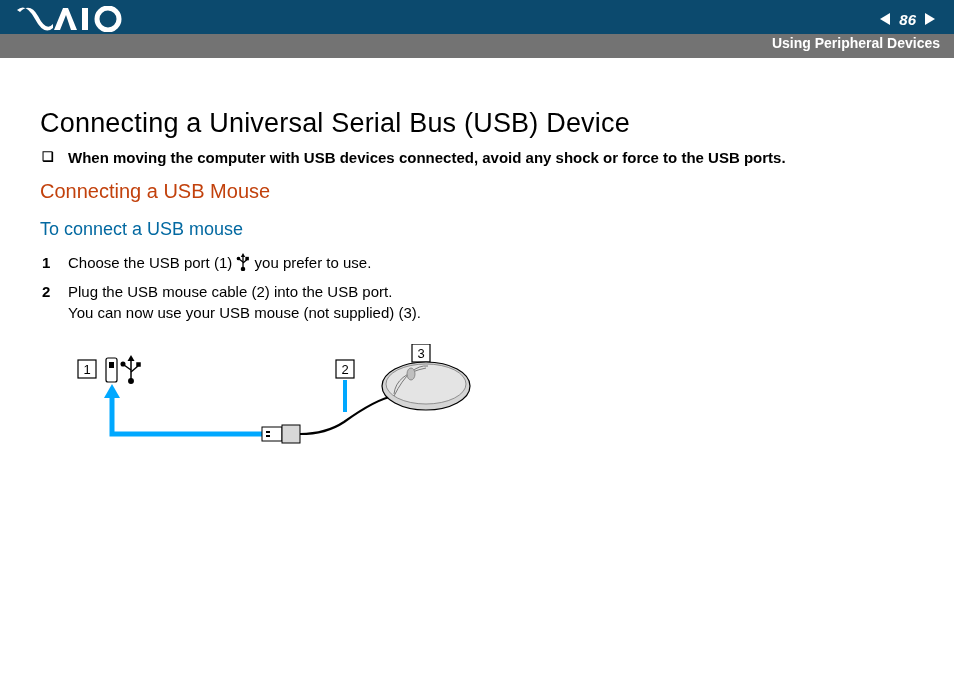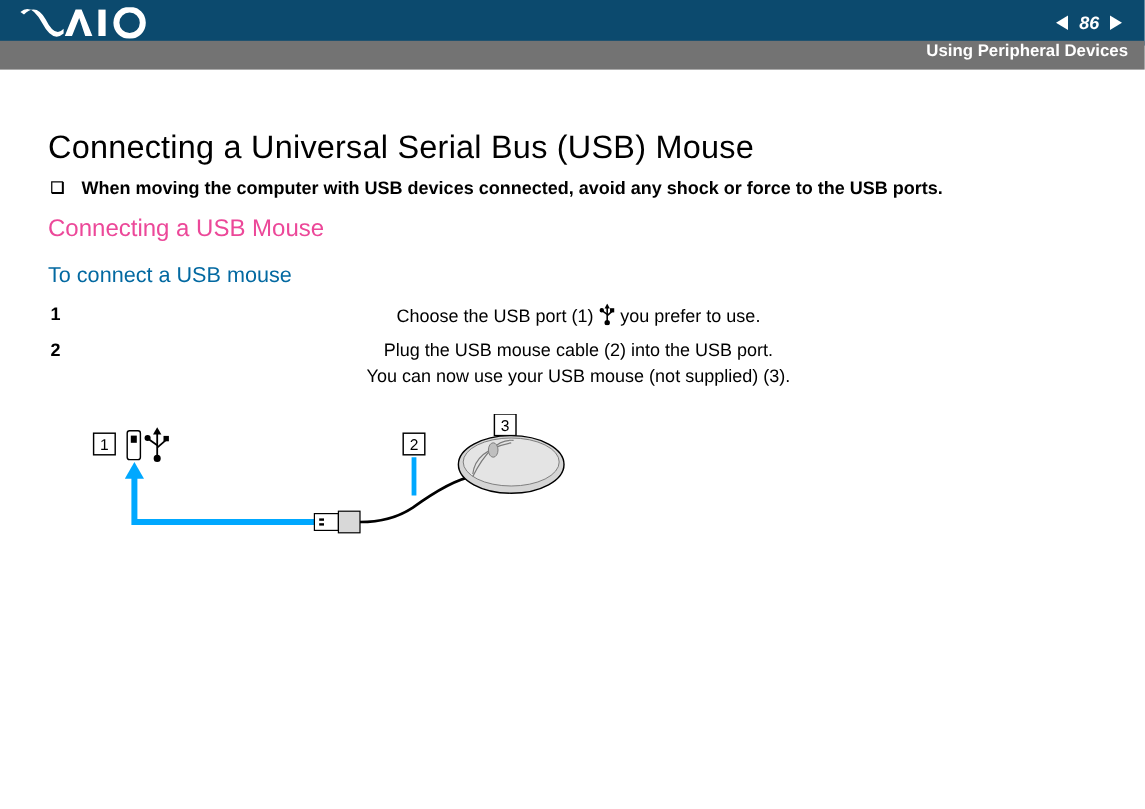--- a/index.html
+++ b/index.html
@@ -57,37 +57,36 @@
     position: relative;
   }
   ul.bullets li::before {
     content: "❏";
     position: absolute;
     left: 2px;
     top: 4px;
     font-size: 13px;
   }
   h2.subheading {
-    color: #ec4899;
+    color: #c2410c;
     font-size: 20px;
     font-weight: 400;
     margin: 10px 0 16px 0;
   }
   p.procedure {
     color: #0369a1;
     font-size: 18px;
     margin: 4px 0 10px 0;
     font-weight: 400;
   }
   ol.steps {
     list-style: none;
     padding: 0;
     margin: 6px 0 0 0;
     counter-reset: step;
-    text-align: center;
   }
   ol.steps > li {
     counter-increment: step;
     position: relative;
     padding: 3px 0 3px 28px;
     font-size: 15px;
     line-height: 1.35;
   }
   ol.steps > li::before {
     content: counter(step);
@@ -139,21 +138,21 @@
         </svg>
     </span>
     <span style="width:100%"></span>
   </div>
 </div>
 <div style="background:#737373;color:#fff;text-align:right;padding:0 14px 6px 0;margin-top:-4px;">
   <span class="section-name">Using Peripheral Devices</span>
 </div>
 
 <div class="content">
-  <h1 class="title">Connecting a Universal Serial Bus (USB) Mouse</h1>
+  <h1 class="title">Connecting a Universal Serial Bus (USB) Device</h1>
 
   <ul class="bullets">
     <li>When moving the computer with USB devices connected, avoid any shock or force to the USB ports.</li>
   </ul>
 
   <h2 class="subheading">Connecting a USB Mouse</h2>
   <p class="procedure">To connect a USB mouse</p>
 
   <ol class="steps">
     <li>

